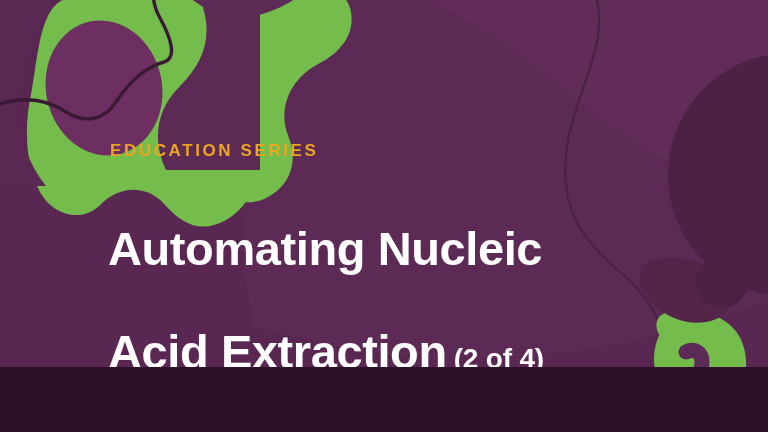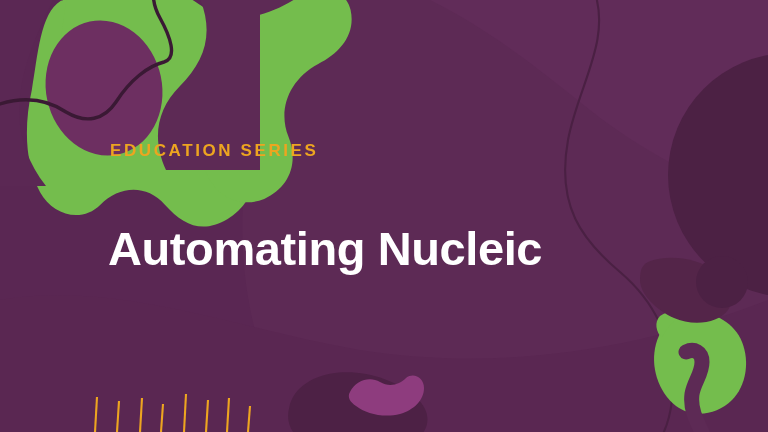--- a/index.html
+++ b/index.html
@@ -8,21 +8,21 @@
     padding: 0;
     background: #2b1228;
   }
   body {
     font-family: "Liberation Sans", sans-serif;
   }
 
   #slide {
     position: relative;
     width: 768px;
-    height: 432px;
+    height: 367px;
     overflow: hidden;
     background: #7f1d1d;
   }
 
   #bg-svg {
     position: absolute;
     left: 0;
     top: 0;
     width: 768px;
     height: 432px;
@@ -177,16 +177,17 @@
     </g>
 
   </svg>
 
   <div id="content">
 
     <div class="eyebrow">EDUCATION SERIES</div>
 
     <div class="title-block">
       <div class="title-line">Automating Nucleic</div>
+      <div class="title-line"><span>Acid Extraction</span><span class="title-suffix">(2 of 4)</span></div>
     </div>
 
   </div>
 </div>
 
 </body></html>

